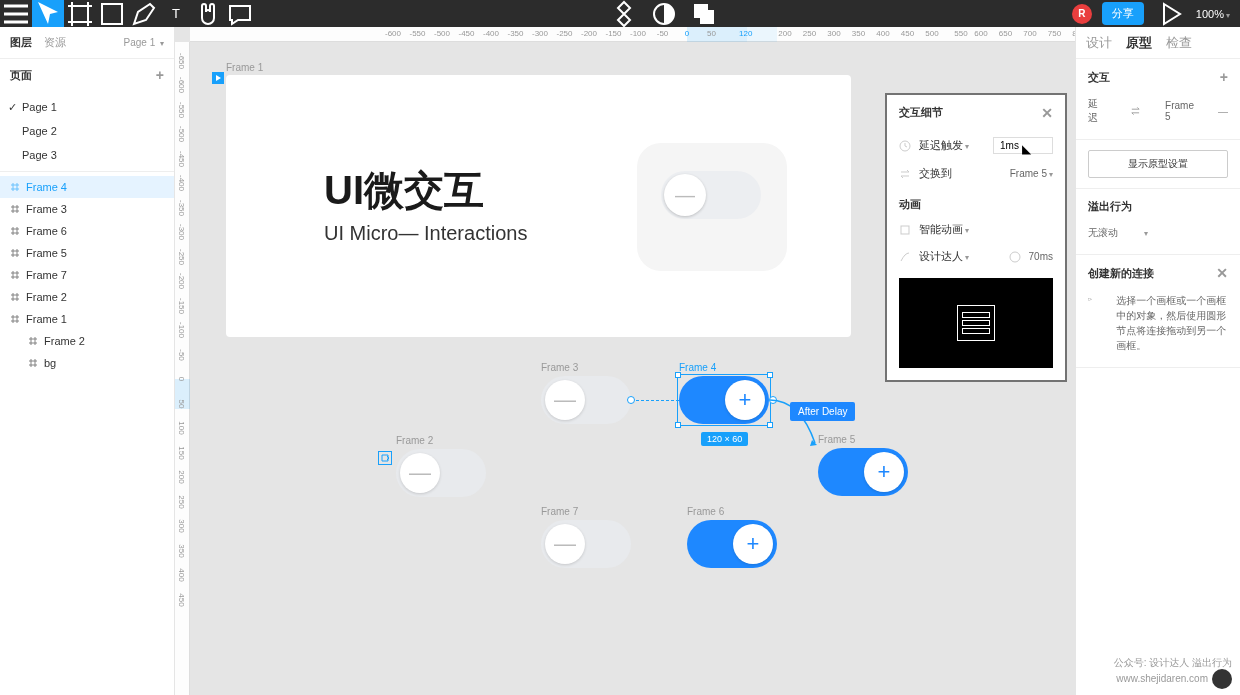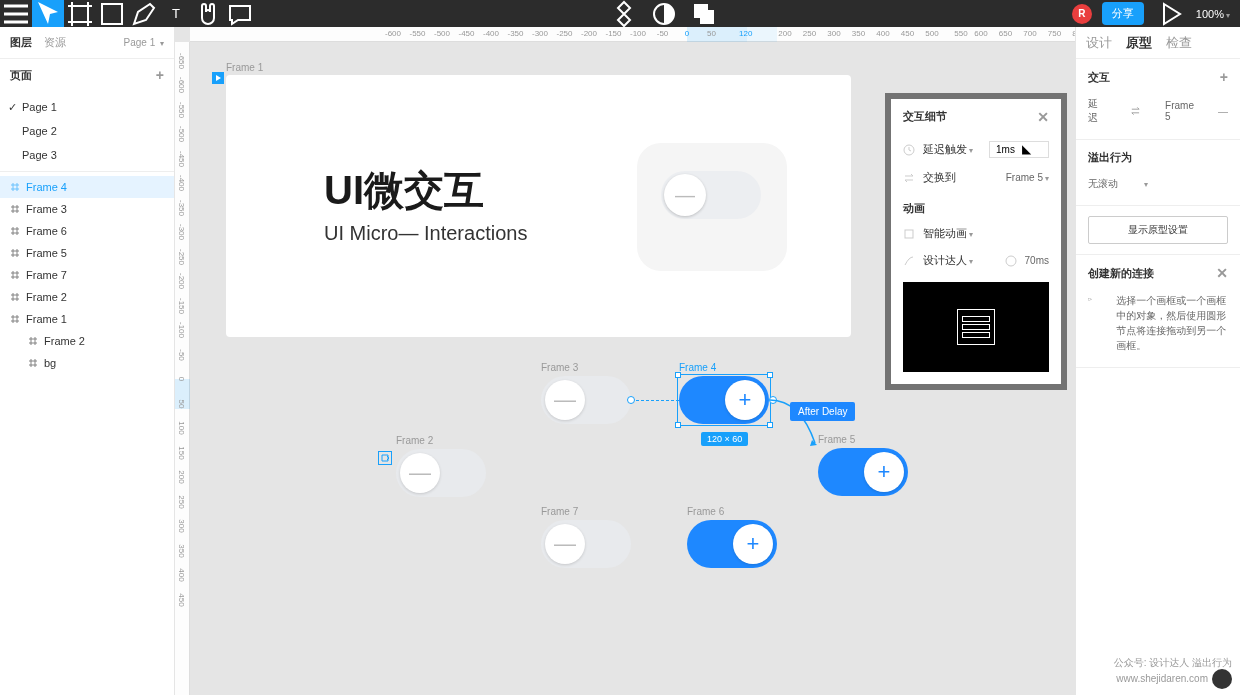--- a/index.html
+++ b/index.html
@@ -55,21 +55,21 @@
 .pill .knob{position:absolute;width:40px;height:40px;background:#fff;border-radius:50%;top:4px;display:flex;align-items:center;justify-content:center;font-size:22px;color:#bbb;box-shadow:0 1px 3px rgba(0,0,0,.15)}
 .pill.off .knob{left:4px}
 .pill.on .knob{right:4px;color:#1e88ff}
 .sel-box{position:absolute;border:1px solid #18a0fb}
 .sel-handle{position:absolute;width:6px;height:6px;background:#fff;border:1px solid #18a0fb}
 .dim-badge{position:absolute;background:#18a0fb;color:#fff;font-size:9px;padding:2px 6px;border-radius:2px}
 .conn-line{position:absolute;border-top:1px dashed #18a0fb}
 .conn-dot{position:absolute;width:8px;height:8px;border:1px solid #18a0fb;background:#fff;border-radius:50%}
 .delay-badge{position:absolute;background:#1e88ff;color:#fff;font-size:10px;padding:4px 8px;border-radius:2px}
 .proto-icon{position:absolute;width:14px;height:14px;border:1px solid #18a0fb;display:flex;align-items:center;justify-content:center}
-.detail-panel{position:absolute;background:#fff;border:6px solid #737373;font-size:11px;color:#333;z-index:10}
+.detail-panel{position:absolute;background:#fff;border:2px solid #737373;font-size:11px;color:#333;z-index:10}
 .dp-head{display:flex;justify-content:space-between;padding:10px 12px;font-weight:600}
 .dp-close{cursor:pointer;color:#999;font-size:14px}
 .dp-row{display:flex;align-items:center;padding:6px 12px;gap:8px}
 .dp-row .lbl{flex:1;color:#333}
 .dp-row .val{color:#666;font-size:10px}
 .dp-row .ico{width:12px;height:12px;opacity:.5}
 .dp-input{border:1px solid #ddd;padding:2px 6px;font-size:10px;width:60px}
 .dp-sect{padding:10px 12px 4px;font-weight:600}
 .dp-preview{margin:8px 12px 12px;height:90px;background:#000;display:flex;align-items:center;justify-content:center}
 .dp-preview-box{border:1px solid #fff;padding:4px}
@@ -443,30 +443,30 @@
       <div class="rp-row">
         <span>延迟</span>
         <svg width="12" height="12" viewBox="0 0 12 12">
             <path d="M2 4h8l-2-2M10 8H2l2 2" stroke="#999" fill="none"></path>
           </svg>
         <span style="flex:1">Frame 5</span>
         <span style="color:#999">—</span>
       </div>
     </div>
     <div class="rp-sect">
+      <div class="rp-btn">显示原型设置</div>
+    </div>
+    <div class="rp-sect">
       <div class="rp-sect-head">
           <span>溢出行为</span>
         </div>
       <div class="rp-row">
           <span>无滚动</span>
           <span class="chev">▾</span>
         </div>
-    </div>
-    <div class="rp-sect">
-      <div class="rp-btn">显示原型设置</div>
     </div>
     <div class="rp-sect">
       <div class="rp-sect-head">
         <span>创建新的连接</span>
         <span class="dp-close">✕</span>
       </div>
       <div class="rp-row" style="align-items:flex-start">
         <svg width="14" height="14" viewBox="0 0 14 14">
             <rect x="2" y="2" width="6" height="6" stroke="#999" fill="none"></rect>
             <path d="M8 5h4l-2-2M12 5l-2 2" stroke="#999" fill="none"></path>

